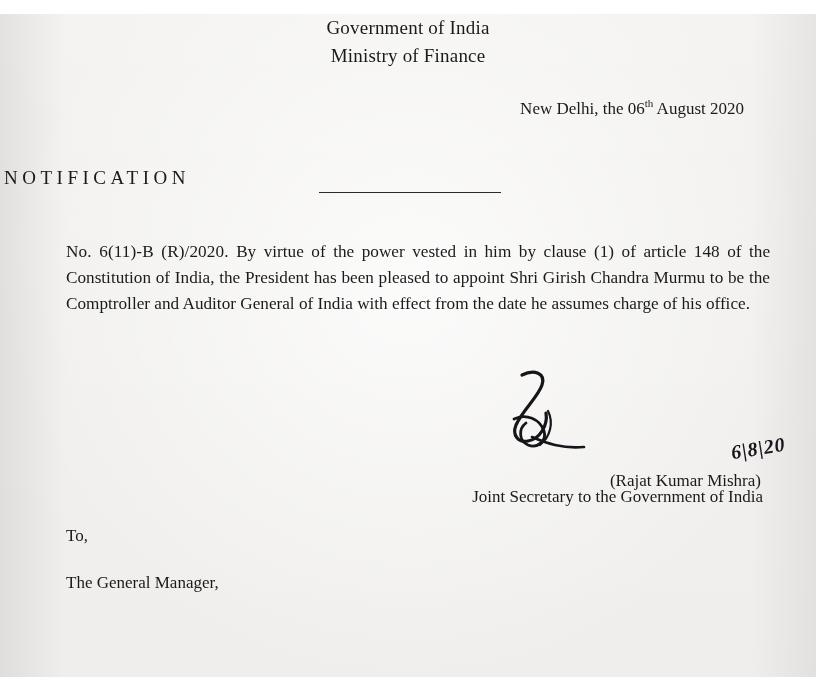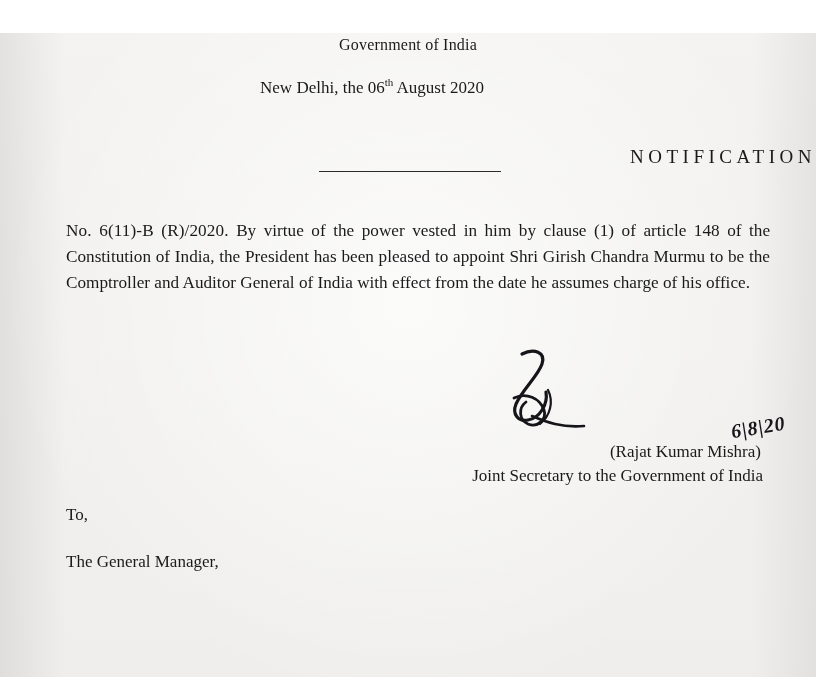--- a/index.html
+++ b/index.html
@@ -43,42 +43,42 @@
   }
 
   .content {
     position: relative;
     z-index: 2;
     padding: 0;
   }
 
   .letterhead {
     text-align: center;
-    margin-top: 33px;
+    margin-top: 14px;
     line-height: 1.45;
-    font-size: 16px;
+    font-size: 19px;
     letter-spacing: 0.2px;
   }
   .letterhead div {
     white-space: nowrap;
   }
 
   .dateline {
-    text-align: center;
-    margin-top: 20px;
+    text-align: right;
+    margin-top: 28px;
     margin-right: 72px;
     font-size: 17px;
   }
   .dateline sup {
     font-size: 11px;
     vertical-align: super;
   }
 
   .notification-title {
-    text-align: right;
+    text-align: left;
     margin-top: 48px;
     font-size: 19px;
     letter-spacing: 4.5px;
     padding-left: 4px;
   }
   .notification-underline {
     width: 182px;
     height: 1px;
     background: #2b2b2b;
     margin: 3px auto 0 auto;
@@ -114,21 +114,21 @@
     font-size: 20px;
     font-weight: bold;
     font-style: italic;
     color: #15151a;
     transform: rotate(-9deg);
     letter-spacing: 1px;
   }
   .sig-name {
     position: absolute;
     right: 55px;
-    top: 112px;
+    top: 120px;
     font-size: 17px;
     text-align: center;
   }
   .sig-designation {
     position: absolute;
     right: 53px;
     top: 136px;
     font-size: 17px;
     font-family: Liberation Serif, serif;
   }
@@ -144,20 +144,21 @@
   }
 </style>
 </head>
 <body>
 
 <div class="page">
   <div class="content">
 
     <div class="letterhead">
       <div>Government of India</div>
+      <div>Ministry of Finance</div>
     </div>
 
     <div class="dateline">
       <span>New Delhi, the 06</span><sup>th</sup><span> August 2020</span>
     </div>
 
     <div class="notification-title">
       <span>NOTIFICATION</span>
       <div class="notification-underline"></div>
     </div>

